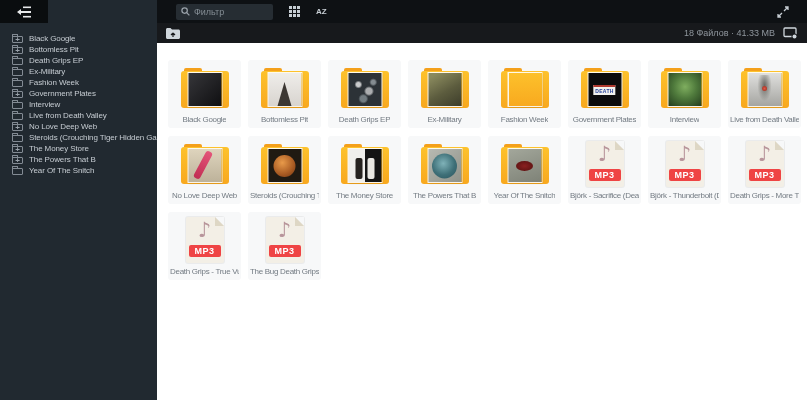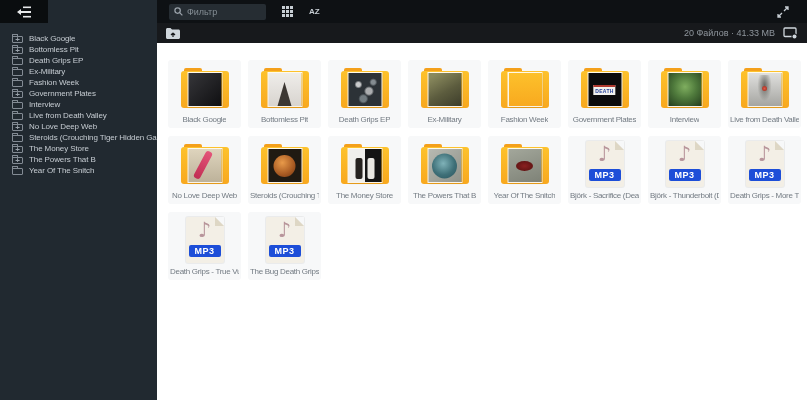--- a/index.html
+++ b/index.html
@@ -17,21 +17,21 @@
   .tree-icon{width:11px;height:7px;border:1px solid #838b94;border-radius:1px;position:relative;
       margin-right:6px;flex:none;margin-top:2px;box-sizing:border-box;}
   .tree-icon::before{content:"";position:absolute;top:-3px;left:-1px;width:4px;height:2px;
       border:1px solid #838b94;border-bottom:none;border-radius:1px 1px 0 0;}
   .tree-icon.expandable::after{content:"+";position:absolute;left:0;right:0;top:-2px;text-align:center;
       font-size:8px;line-height:9px;color:#9aa2ab;font-weight:bold;}
 
   
   .topbar{position:absolute;left:157px;top:0;right:0;height:23px;background:#0e1114;
       display:flex;align-items:center;z-index:1;}
-  .search-box{margin-left:12px;width:97px;height:16px;background:#262d33;border-radius:2px;
+  .search-box{margin-left:19px;width:97px;height:16px;background:#262d33;border-radius:2px;
       display:flex;align-items:center;padding:0 5px;box-sizing:border-box;cursor:text;}
   .search-box svg{flex:none;margin-right:4px;}
   .search-box input{background:transparent;border:none;outline:none;width:70px;
       font-family:"Liberation Sans",sans-serif;font-size:9px;color:#cfd4d9;padding:0;}
   .search-box input::placeholder{color:#848d94;}
   .tb-btn{background:none;border:none;padding:0;margin:0 0 0 16px;cursor:pointer;
       display:flex;align-items:center;justify-content:flex-end;height:23px;}
   .sort-label{font-size:8px;font-weight:bold;color:#c7ced4;letter-spacing:0;}
   .spacer{flex:1;}
   .fullscreen-btn{margin-right:18px;}
@@ -100,21 +100,21 @@
   
   .mp3{position:relative;width:38px;height:46px;background:#f3efe6;border-radius:2px;
       box-shadow:0 0 0 1px rgba(0,0,0,.05);}
   .fold{position:absolute;top:0;right:0;width:9px;height:9px;}
   .fold::before{content:"";position:absolute;top:0;right:0;width:0;height:0;
       border-top:9px solid #f7f8f9;border-left:9px solid transparent;}
   .fold::after{content:"";position:absolute;top:0;right:0;width:0;height:0;
       border-bottom:9px solid #ded7c5;border-right:9px solid transparent;}
   .note{position:absolute;top:1px;left:0;right:0;text-align:center;font-size:21px;color:#b8959b;
       font-family:"DejaVu Sans",sans-serif;line-height:24px;}
-  .mp3-badge{position:absolute;left:3px;right:3px;bottom:6px;background:#1d4ed8;color:#fff;
+  .mp3-badge{position:absolute;left:3px;right:3px;bottom:6px;background:#ef4444;color:#fff;
       font-size:9px;font-weight:bold;text-align:center;border-radius:2px;padding:1px 0;letter-spacing:.5px;}
 </style>
 </head>
 <body>
 
 <div class="app">
 
   <aside class="sidebar">
     <button class="sidebar-toggle">
       <svg width="16" height="12" viewBox="0 0 16 12">
@@ -213,21 +213,21 @@
     </button>
   </header>
 
   <div class="toolbar2">
     <button class="t2-btn">
       <svg width="14" height="11" viewBox="0 0 14 11">
         <path d="M0 1.5C0 0.7 0.7 0 1.5 0h3l1.5 1.5h6.5c0.8 0 1.5 0.7 1.5 1.5v6.5c0 0.8-0.7 1.5-1.5 1.5h-11C0.7 11 0 10.3 0 9.5z" fill="#cfd6dc"></path>
         <path d="M7 9V5.5M7 5l-2 2M7 5l2 2" stroke="#17191c" stroke-width="1.2" fill="none"></path>
       </svg>
     </button>
-    <span class="status">20 Файлов · 41.33 MB</span>
+    <span class="status">18 Файлов · 41.33 MB</span>
     <button class="t2-btn">
       <svg width="15" height="13" viewBox="0 0 15 13">
         <rect x="1" y="1" width="12" height="8.5" rx="1" fill="none" stroke="#cfd6dc" stroke-width="1.3"></rect>
         <circle cx="11.5" cy="9.5" r="3" fill="#17191c"></circle>
         <circle cx="11.5" cy="9.5" r="2" fill="#cfd6dc"></circle>
       </svg>
     </button>
   </div>
 
   <main class="content" id="grid">

